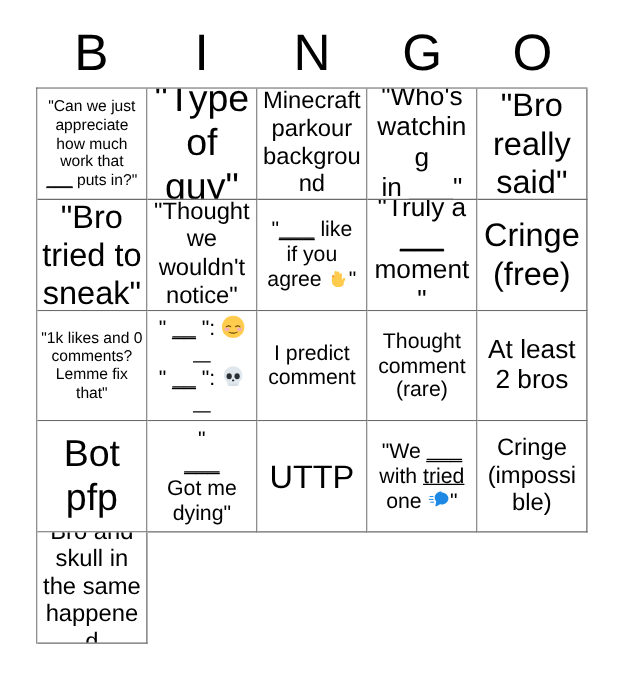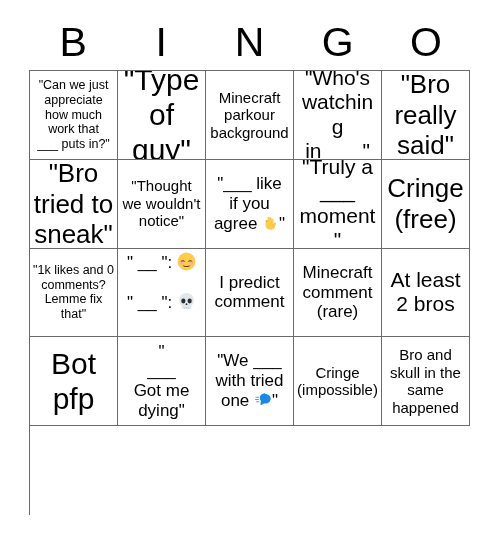--- a/index.html
+++ b/index.html
@@ -81,31 +81,32 @@
     line-height: 1.17;
     word-wrap: break-word;
     white-space: pre-wrap;
   }
 
   
   .fs-xxl { font-size: 30px; }
   .fs-xl  { font-size: 26px; }
   .fs-l   { font-size: 21px; }
   .fs-m   { font-size: 17px; }
-  .fs-s   { font-size: 15px; }
+  .fs-s   { font-size: 19px; }
   .fs-xs  { font-size: 12.5px; }
 
   
   .emoji-inline {
     display: inline-block;
     vertical-align: -0.18em;
     line-height: 0;
   }
   .emoji-inline svg { display: block; }
   .u-line {
+    text-decoration: underline;
   }
 </style>
 </head>
 <body>
 
 <div id="bingo-card">
 
   <div id="bingo-header">
     <div class="header-letter">B</div>
     <div class="header-letter">I</div>
@@ -181,35 +182,38 @@
               <path d="M18 21.5c1 0 1.8 1.4 1.8 2.2s-.8 1-1.8 1-1.8-.2-1.8-1 .8-2.2 1.8-2.2z" fill="#292F33"></path>
               <path d="M13 28.5h2v3.5h-2zM17 28.5h2v3.5h-2zM21 28.5h2v3.5h-2z" fill="#CCD6DD"></path>
             </svg></span><br><span class="u-line">&nbsp;&nbsp;&nbsp;</span></span>
     </div>
 
     <div class="bingo-cell">
       <span class="cell-text fs-m">I predict comment</span>
     </div>
 
     <div class="bingo-cell">
-      <span class="cell-text fs-m">Minecraft comment (rare)</span>
+      <span class="cell-text fs-m">Thought comment (rare)</span>
     </div>
 
     <div class="bingo-cell">
       <span class="cell-text fs-l">At least 2 bros</span>
     </div>
 
     <div class="bingo-cell">
       <span class="cell-text fs-xxl">Bot pfp</span>
     </div>
 
     <div class="bingo-cell">
       <span class="cell-text fs-m">"<br><span class="u-line">___</span><br>Got me<br>dying"</span>
     </div>
 
+    <div class="bingo-cell">
+      <span class="cell-text fs-xl">UTTP</span>
+    </div>
 
     <div class="bingo-cell">
       <span class="cell-text fs-m">"We <span class="u-line">___</span><br>with <span class="u-line">tried</span><br>one <span class="emoji-inline"><svg width="18" height="18" viewBox="0 0 36 36">
               <path d="M22.5 4.5c-6 0-11 4.3-11 9.6 0 2.3.9 4.4 2.4 6.1l-1.2 6.4c-.2 1 .9 1.8 1.8 1.3l5.6-3.1c.8.1 1.6.2 2.4.2 6 0 11-4.3 11-9.6s-5-9.6-11-9.6z" fill="#1E88E5"></path>
               <path d="M4 12.5h5M3 17h6M5 21.5h5" stroke="#1E88E5" stroke-width="1.6" stroke-linecap="round"></path>
             </svg></span>"</span>
     </div>
 
     <div class="bingo-cell">
       <span class="cell-text fs-s">Cringe (impossible)</span>

